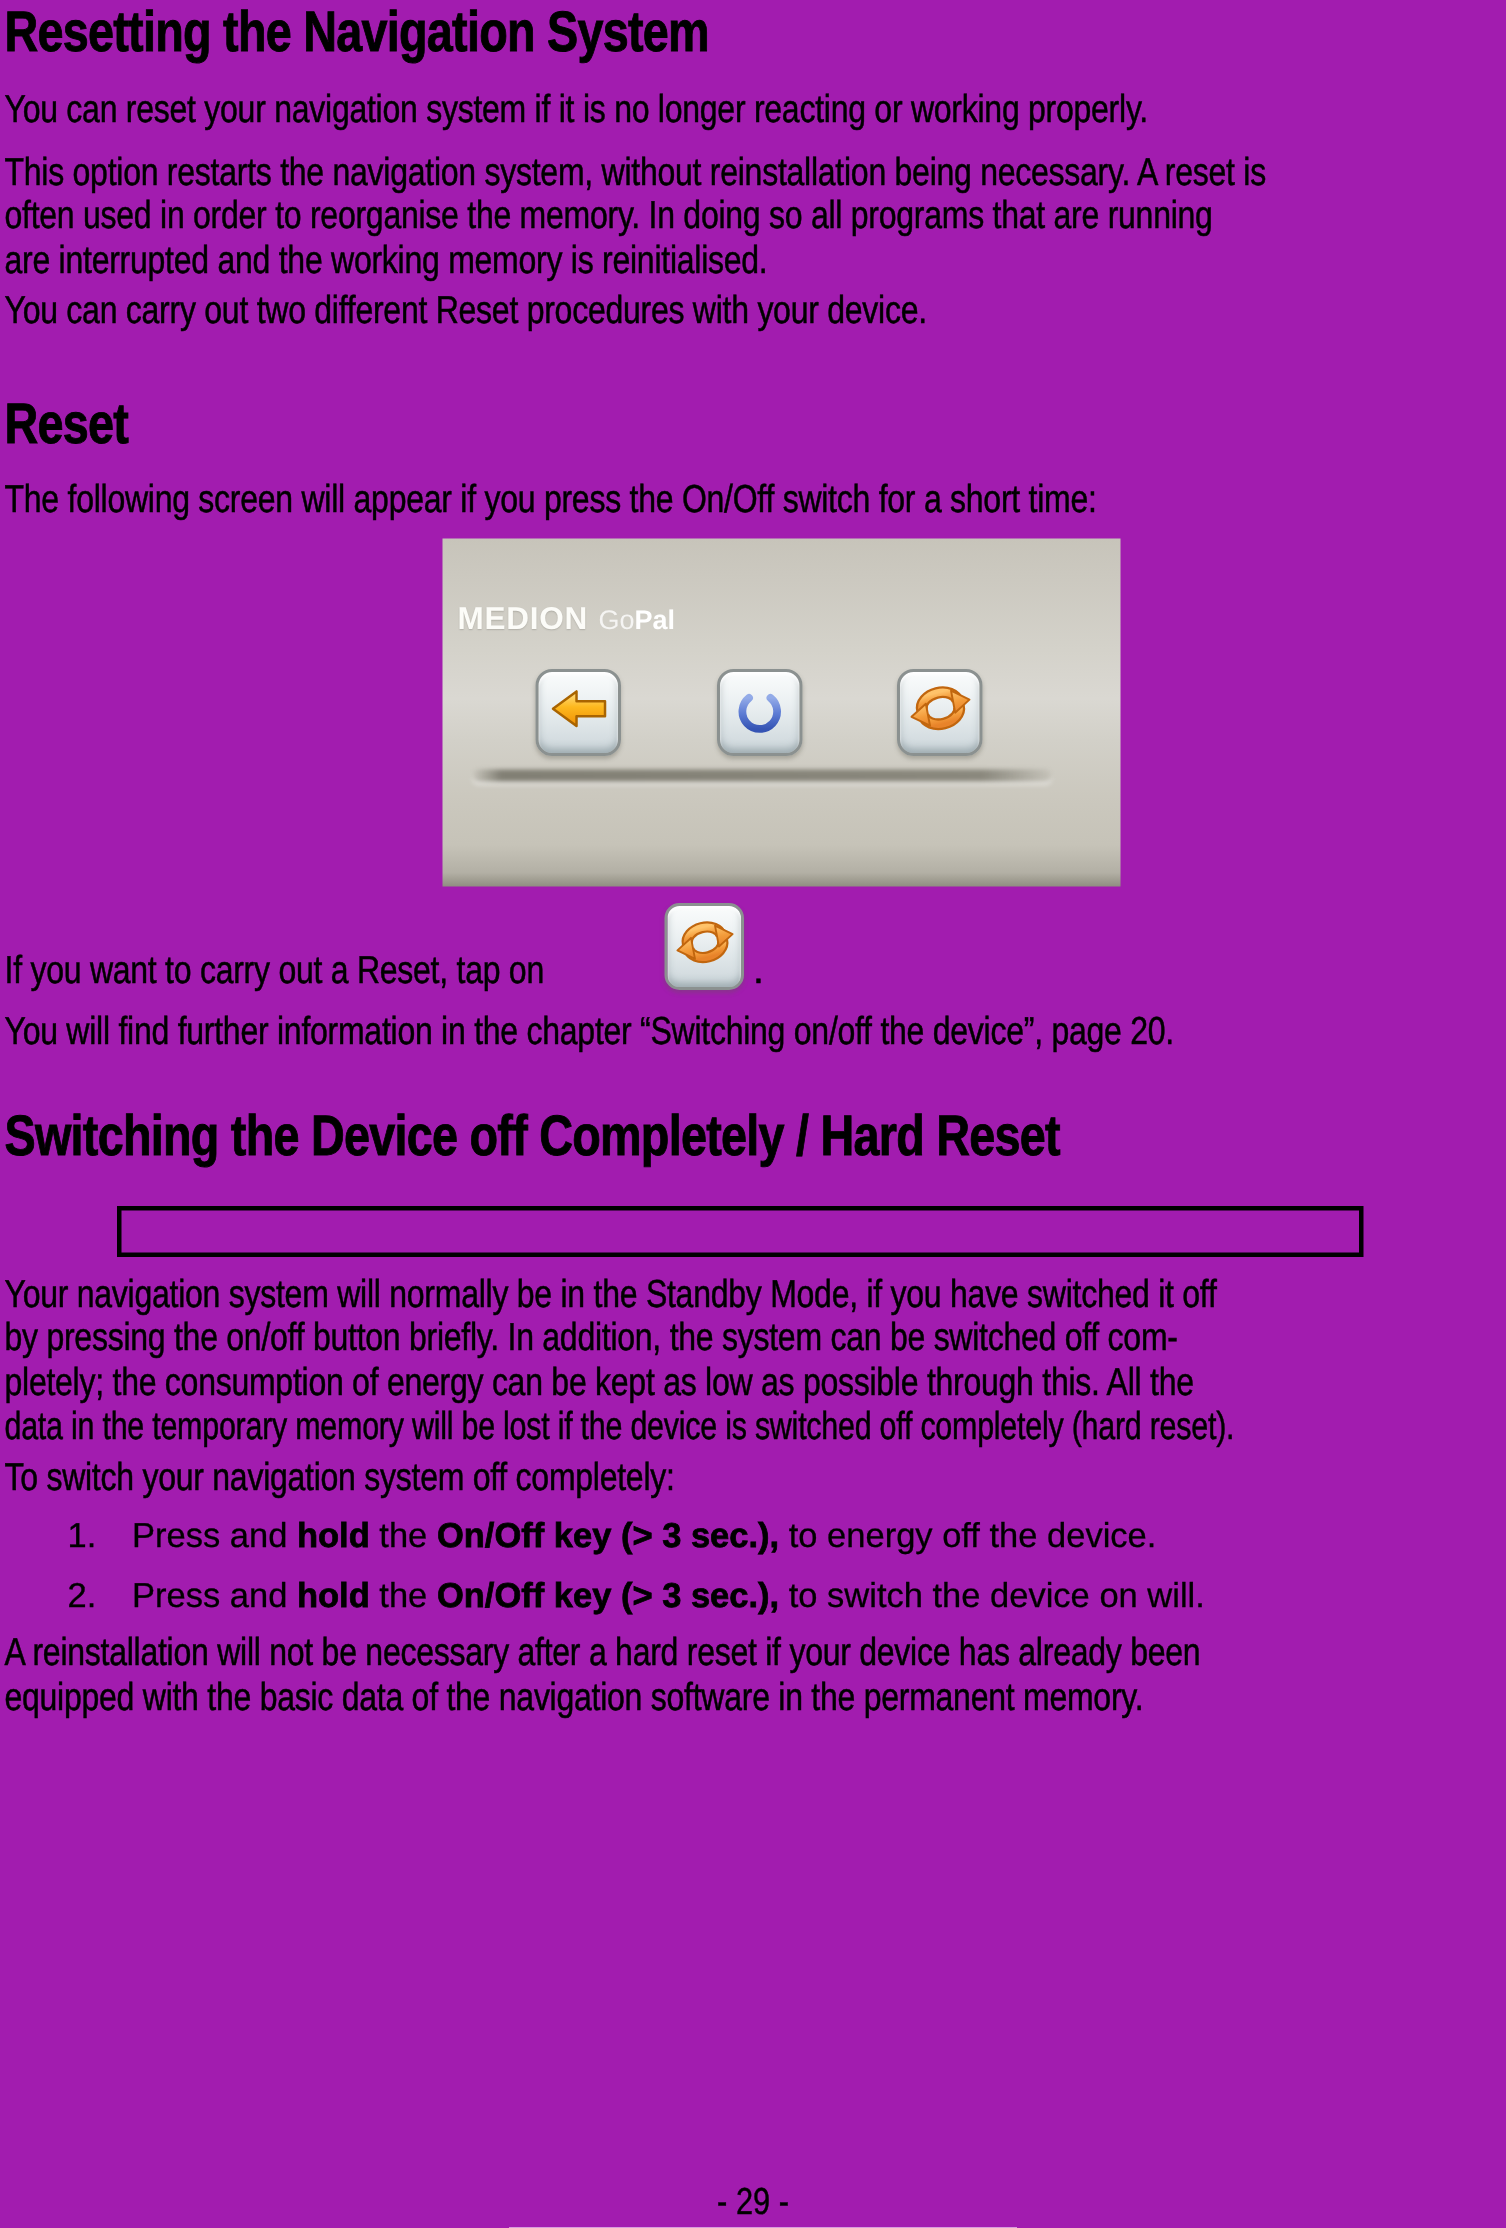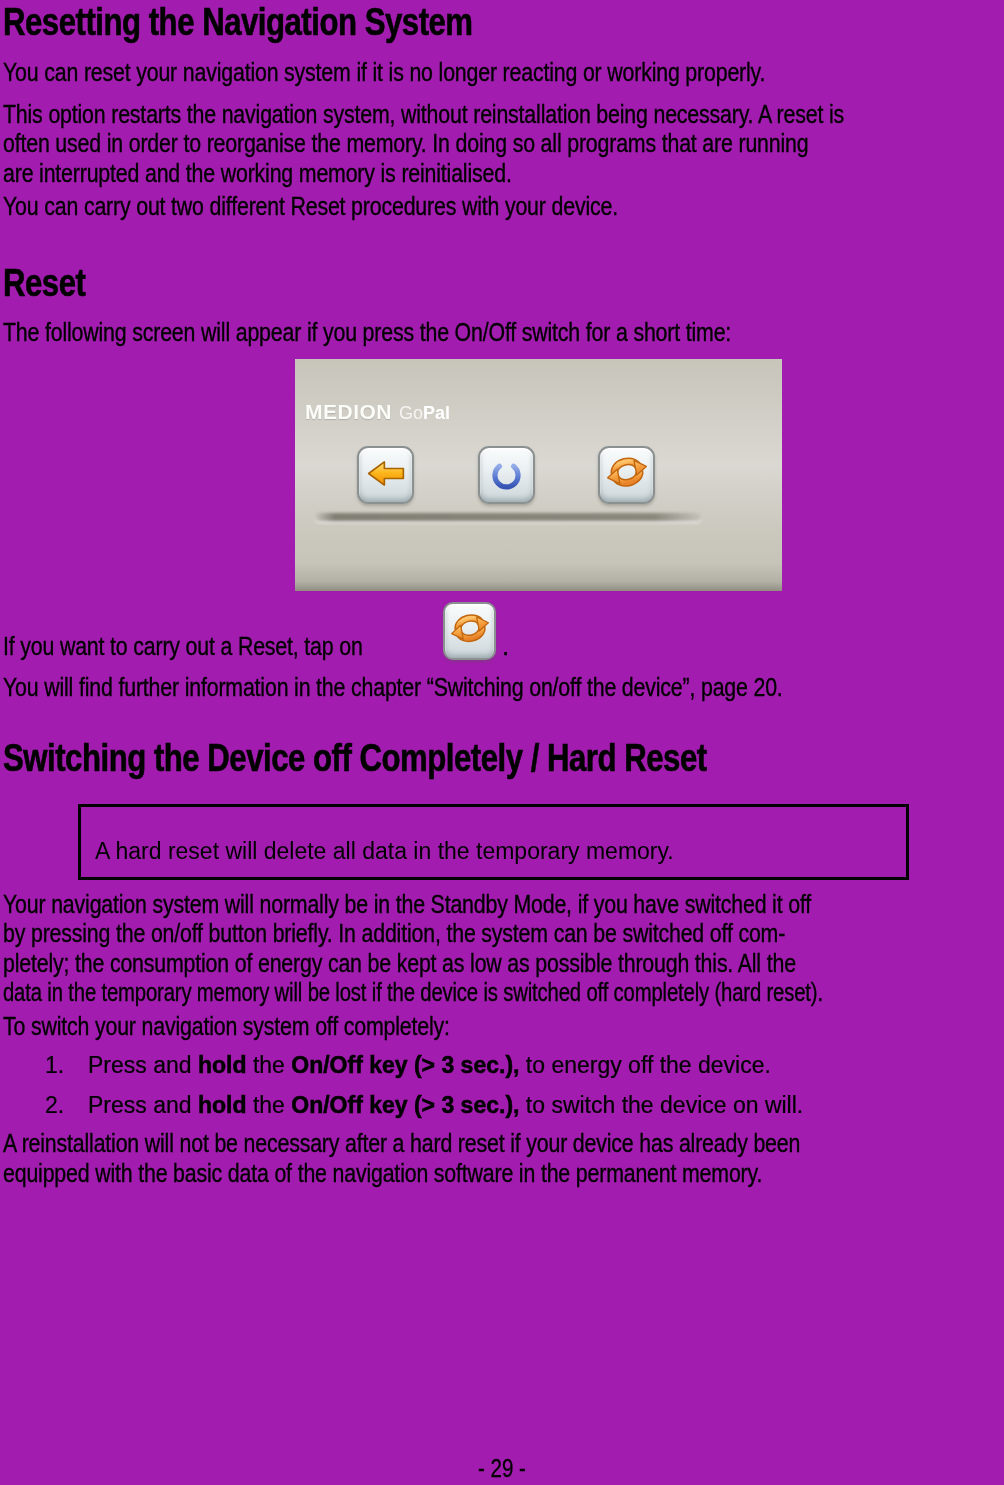--- a/index.html
+++ b/index.html
@@ -21,21 +21,21 @@
   .m-p3 { margin-top:4px;  }
   .m-h2 { margin-top:40px; }
   .m-p4 { margin-top:14px; }
   .m-fur{ margin-top:10px; }
   .m-h3 { margin-top:34px; }
   .m-p5 { margin-top:10px; }
   .m-p6 { margin-top:4px;  }
   .m-p7 { margin-top:10px; }
 
   
-  .shot { position:relative; width:487px; height:232px; margin:12px 0 0 292px;
+  .shot { position:relative; width:452px; height:232px; margin:12px 0 0 292px;
           background:linear-gradient(180deg,#c7c4ba 0%,#cbc8bf 10%,#d4d2ca 32%,
             #dad8d2 46%,#d2d0c8 58%,#cbc8be 74%,#c6c3b8 88%,#b3b0a5 96%,#908d81 100%); }
   .logo { position:absolute; left:10px; top:8px; display:flex; align-items:baseline; }
   .logo .brand { font-size:21px; font-weight:700; letter-spacing:0.5px; color:#fcfcf8;
                  text-shadow:0 1px 1px rgba(80,80,70,0.25); }
   .logo .go  { margin-left:7px; font-size:18px; font-weight:400; color:rgba(255,255,255,0.78);margin-top:36px; }
   .logo .pal { font-size:18px; font-weight:700; color:#ffffff; }
   .btn { position:absolute; top:87px; width:57px; height:58px; border-radius:11px;
          background:linear-gradient(180deg,#fafcfc 0%,#eaeff1 42%,#ccd6da 100%);
          border:2px solid #8b9190; box-sizing:border-box;
@@ -186,21 +186,20 @@
       </span>
     </div>
     <span class="tap-period">.</span>
   </div>
 
   <p class="bl cz m-fur">You will find further information in the chapter “Switching on/off the device”, page 20.</p>
 
   <h2 class="h cz m-h3">Switching the Device off Completely / Hard Reset</h2>
 
   <div class="attention">
-    <div class="att-body">A hard reset will delete all data in the temporary memory.</div>
   </div>
 
   <div class="m-p5">
     <div class="bl cz">Your navigation system will normally be in the Standby Mode, if you have switched it off</div>
     <div class="bl cz">by pressing the on/off button briefly. In addition, the system can be switched off com-</div>
     <div class="bl cz">pletely; the consumption of energy can be kept as low as possible through this. All the</div>
     <div class="bl cz2">data in the temporary memory will be lost if the device is switched off completely (hard reset).</div>
   </div>
 
   <p class="bl cz m-p6">To switch your navigation system off completely:</p>

